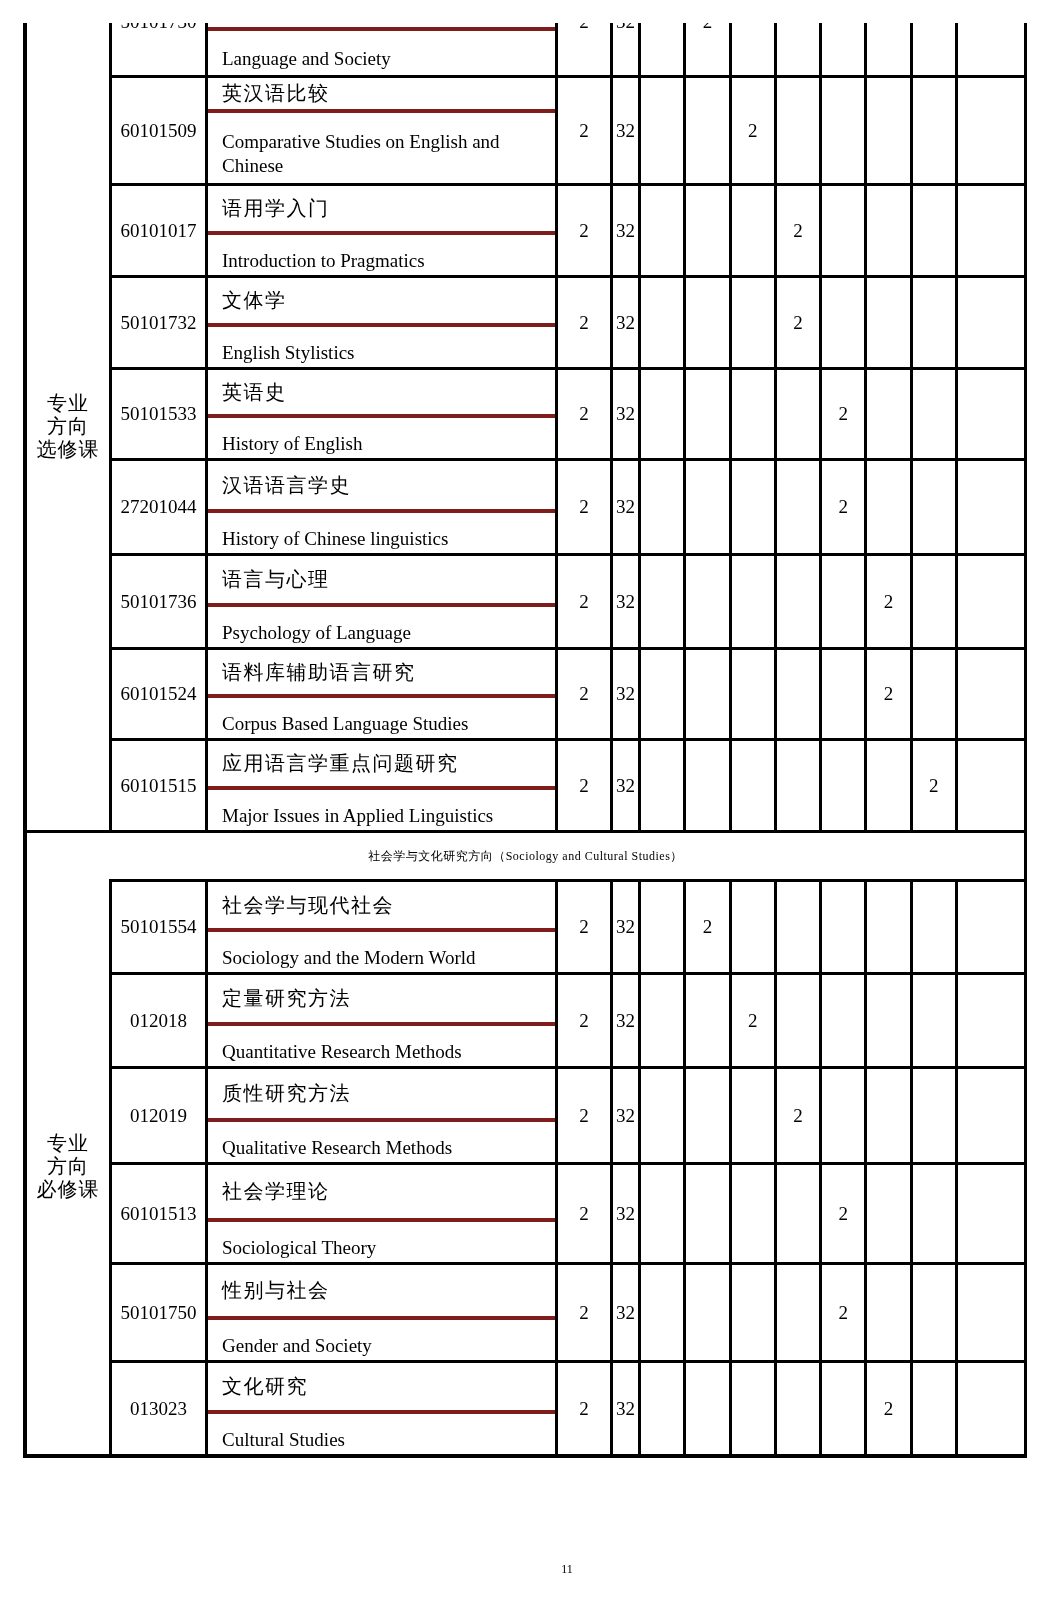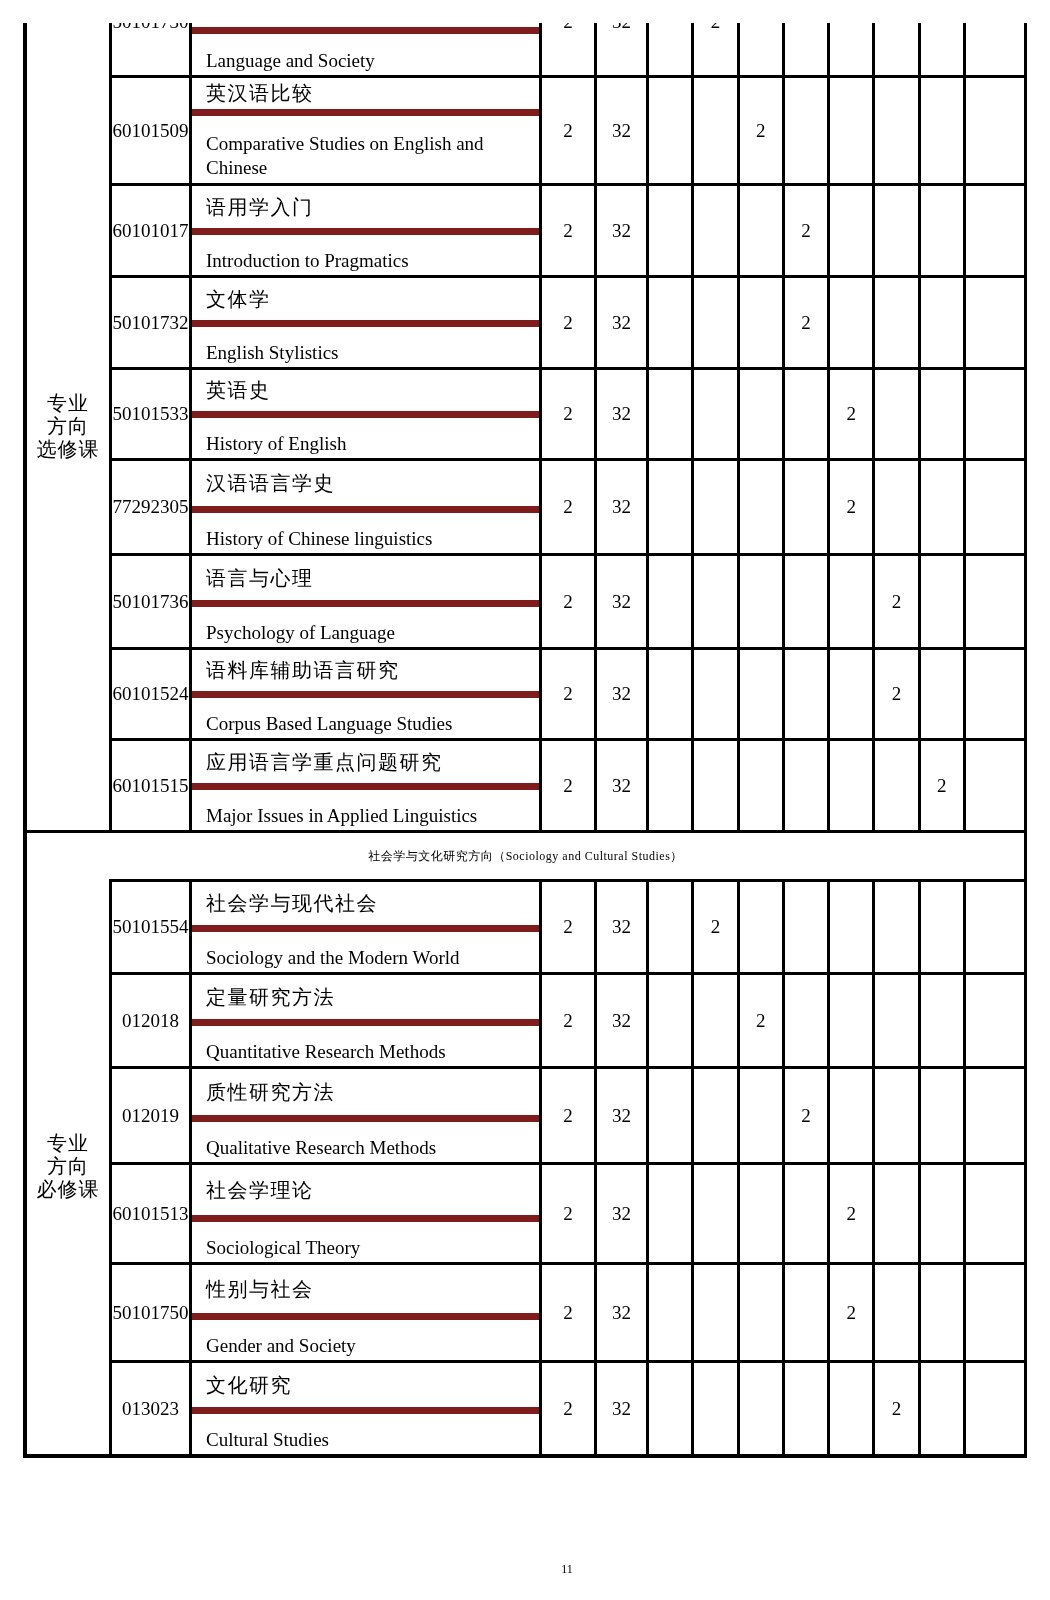--- a/index.html
+++ b/index.html
@@ -20,34 +20,34 @@
   .cat {
     width: 85px; border-right: 3px solid #000;
     display: flex; align-items: center; justify-content: center;
     text-align: center; white-space: pre-line;
     font-size: 20px; line-height: 23px; letter-spacing: 1px;
   }
   .rows { flex: 1; display: flex; flex-direction: column; }
   .row { display: flex; border-top: 3px solid #000; }
   .row.partial { border-top: none; }
   .c { border-right: 3px solid #000; }
-  .code { width: 80px; display: flex; align-items: center; justify-content: center; font-size: 19px; }
+  .code { width: 96px; display: flex; align-items: center; justify-content: center; font-size: 19px; }
   .name { width: 350px; display: flex; flex-direction: column; }
   .cn {
     height: 57px; display: flex; align-items: center;
     padding: 0 6px 0 14px; font-size: 20px; letter-spacing: 1.5px;
   }
   .cn.short { height: 31px; }
   .en {
-    flex: 1; border-top: 7px solid #7f1d1d;
+    flex: 1; border-top: 4px solid #7f1d1d;
     display: flex; align-items: center;
     padding: 14px 8px 2px 14px; font-size: 19px; line-height: 24px;
   }
   .num { width: 55px; display: flex; align-items: center; justify-content: center; font-size: 19px; }
-  .hrs { width: 52px; display: flex; align-items: center; justify-content: center; font-size: 19px; }
+  .hrs { width: 28px; display: flex; align-items: center; justify-content: center; font-size: 19px; }
   .sems { width: 359px; display: flex; }
   .sem {
     flex: 1 1 0; border-right: 3px solid #000;
     display: flex; align-items: center; justify-content: center; font-size: 19px;
   }
   .sem:last-child { border-right: none; }
   
   .clipcell { display: block; overflow: hidden; }
   .clipped { display: block; margin-top: -13px; line-height: 24px; font-size: 19px; text-align: center; }
   .sem.clipcell { display: block; }
@@ -172,21 +172,21 @@
             <div class="sem"></div>
             <div class="sem"></div>
             <div class="sem">2</div>
             <div class="sem"></div>
             <div class="sem"></div>
             <div class="sem"></div>
           </div>
       </div>
 
       <div class="row" style="height:95px">
-        <div class="c code">77292305</div>
+        <div class="c code">27201044</div>
         <div class="c name">
           <div class="cn">汉语语言学史</div>
           <div class="en">History of Chinese linguistics</div>
         </div>
         <div class="c num">2</div>
         <div class="c hrs">32</div>
         <div class="sems">
             <div class="sem"></div>
             <div class="sem"></div>
             <div class="sem"></div>

